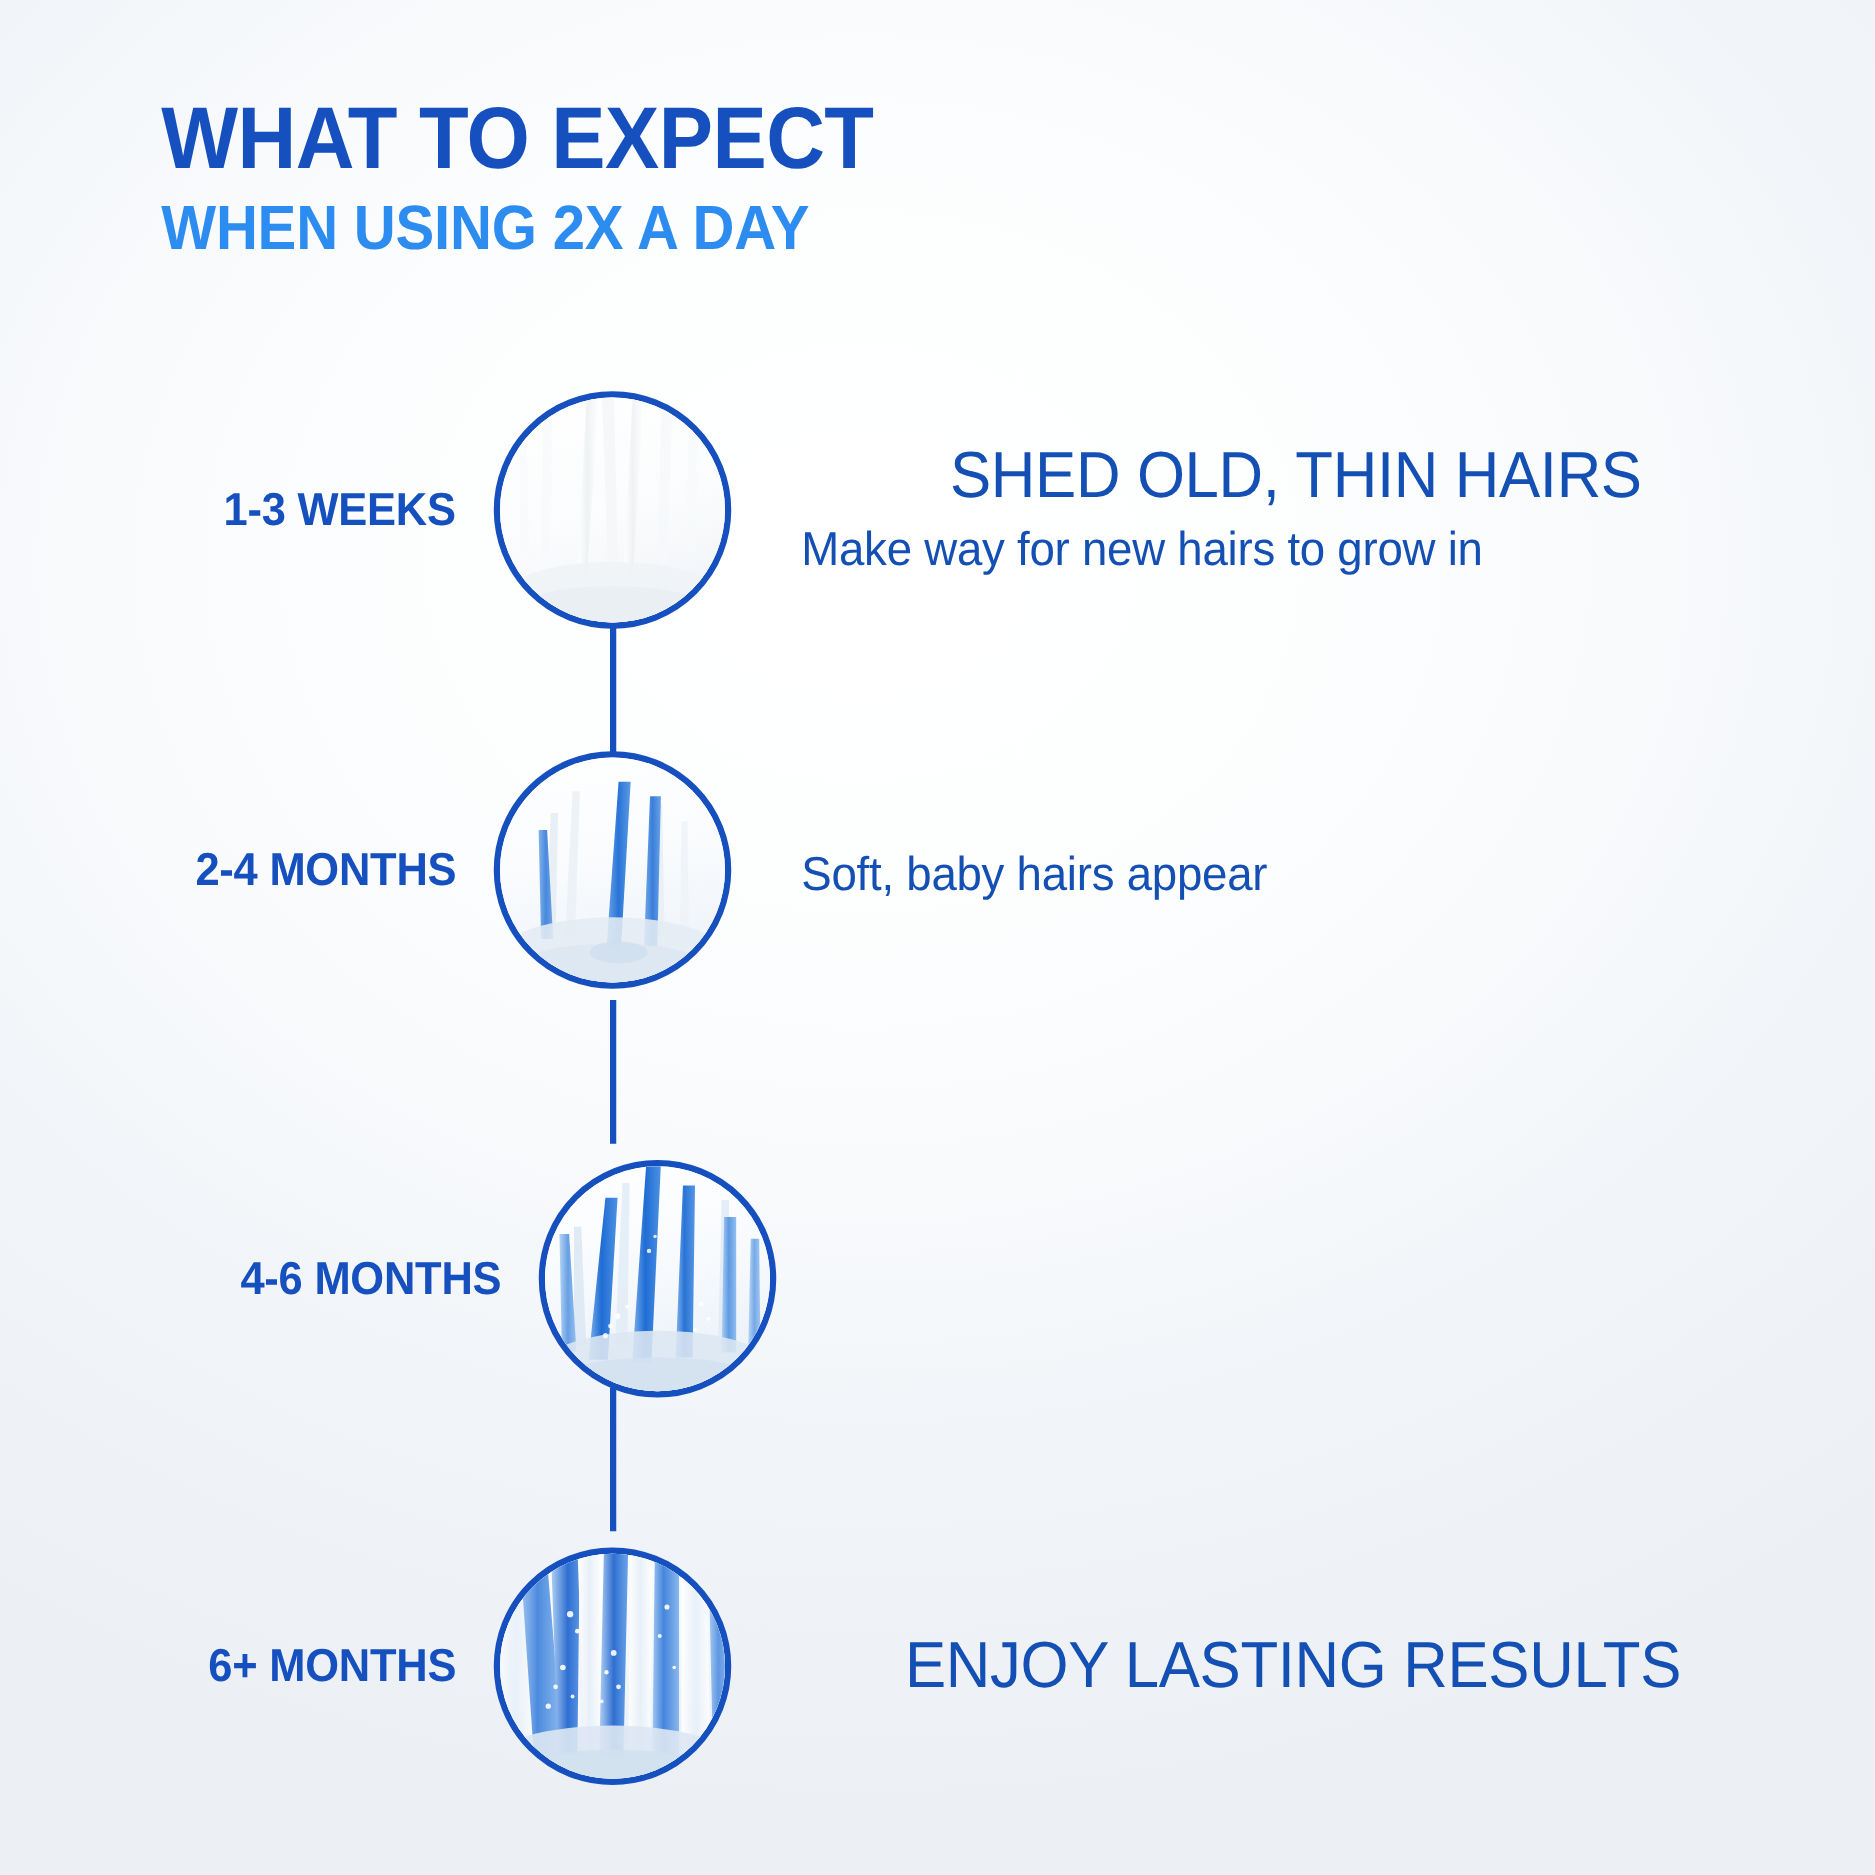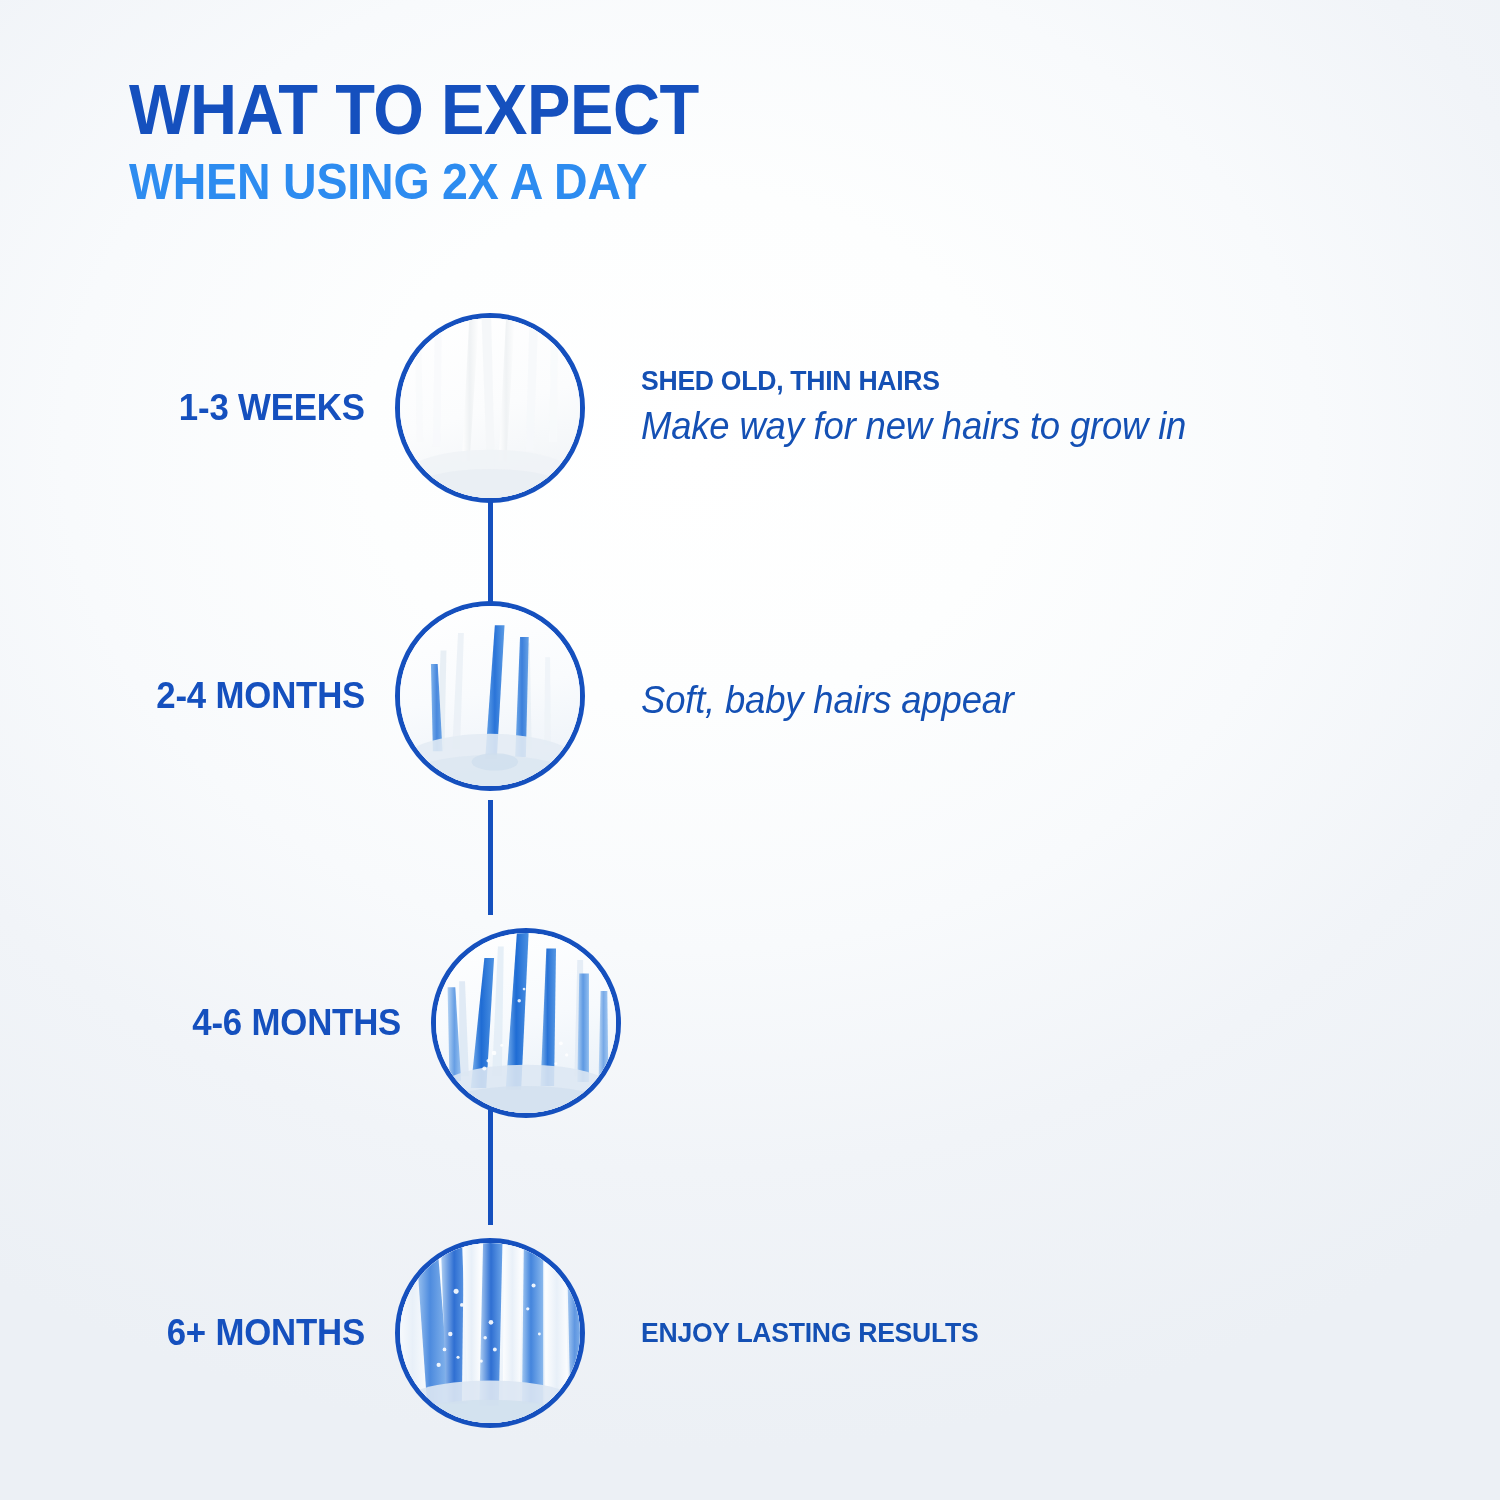--- a/index.html
+++ b/index.html
@@ -131,40 +131,40 @@
   }
 
   .copy {
     position: absolute;
     left: 641px;
     top: 50%;
     transform: translateY(-50%);
     width: 820px;
   }
   .copy .headline {
-    font-size: 28px;
+    font-size: 52px;
     line-height: 1.05;
-    font-weight: 700;
+    font-weight: 400;
     letter-spacing: -0.3px;
     color: #1450b4;
     white-space: nowrap;
+    text-align: center;
   }
   .copy .headline > span {
     display: inline-block;
     transform: scaleX(0.95);
     transform-origin: left center;
   }
   .copy .sub {
     margin-top: 9px;
     font-size: 38px;
     line-height: 1.18;
     font-weight: 400;
     letter-spacing: -0.2px;
     color: #1450b4;
-    font-style: italic;
   }
   .copy .sub > span {
     display: block;
     transform: scaleX(0.96);
     transform-origin: left center;
     white-space: nowrap;
   }
 </style>
 </head>
 <body>

